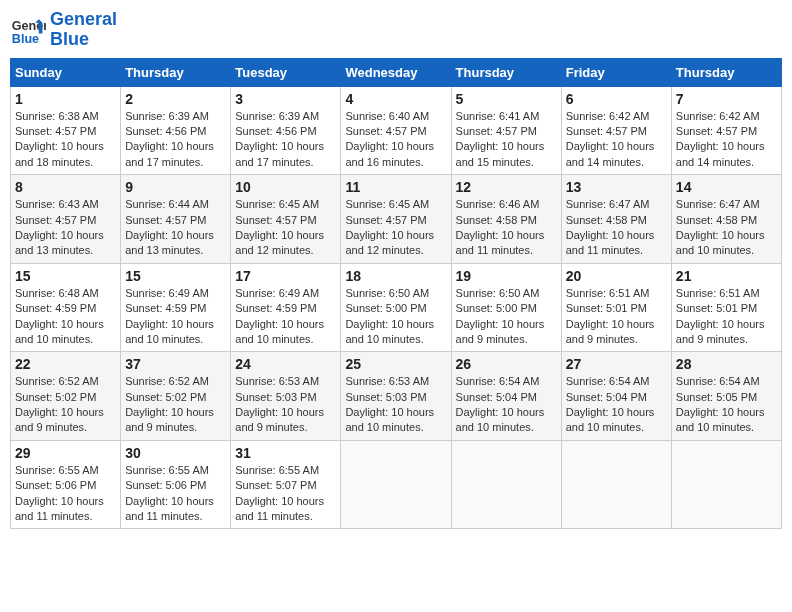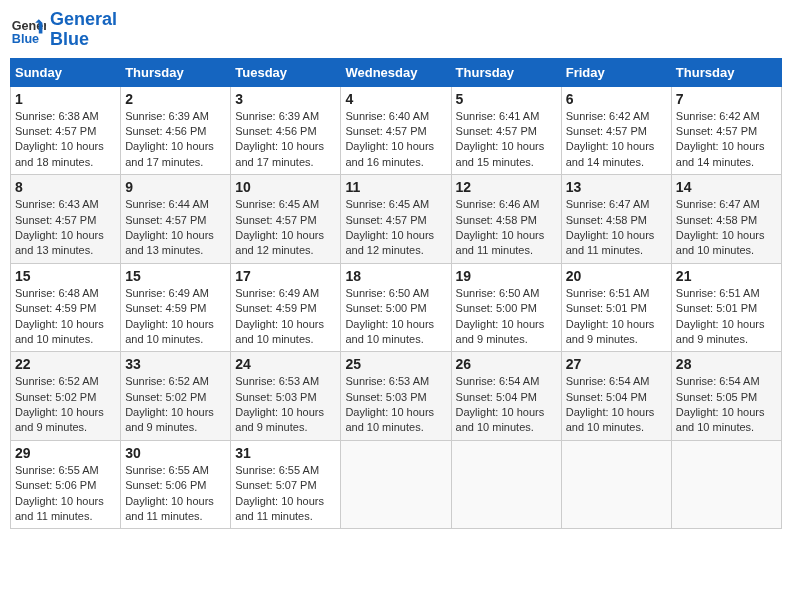--- a/index.html
+++ b/index.html
@@ -211,21 +211,21 @@
           <span class="day-number">21</span>
           <div class="day-info">Sunrise: 6:51 AM<br>Sunset: 5:01 PM<br>Daylight: 10 hours and 9 minutes.</div>
         </td>
       </tr>
       <tr class="row-even">
         <td>
           <span class="day-number">22</span>
           <div class="day-info">Sunrise: 6:52 AM<br>Sunset: 5:02 PM<br>Daylight: 10 hours and 9 minutes.</div>
         </td>
         <td>
-          <span class="day-number">33</span>
+          <span class="day-number">37</span>
           <div class="day-info">Sunrise: 6:52 AM<br>Sunset: 5:02 PM<br>Daylight: 10 hours and 9 minutes.</div>
         </td>
         <td>
           <span class="day-number">24</span>
           <div class="day-info">Sunrise: 6:53 AM<br>Sunset: 5:03 PM<br>Daylight: 10 hours and 9 minutes.</div>
         </td>
         <td>
           <span class="day-number">25</span>
           <div class="day-info">Sunrise: 6:53 AM<br>Sunset: 5:03 PM<br>Daylight: 10 hours and 10 minutes.</div>
         </td>

